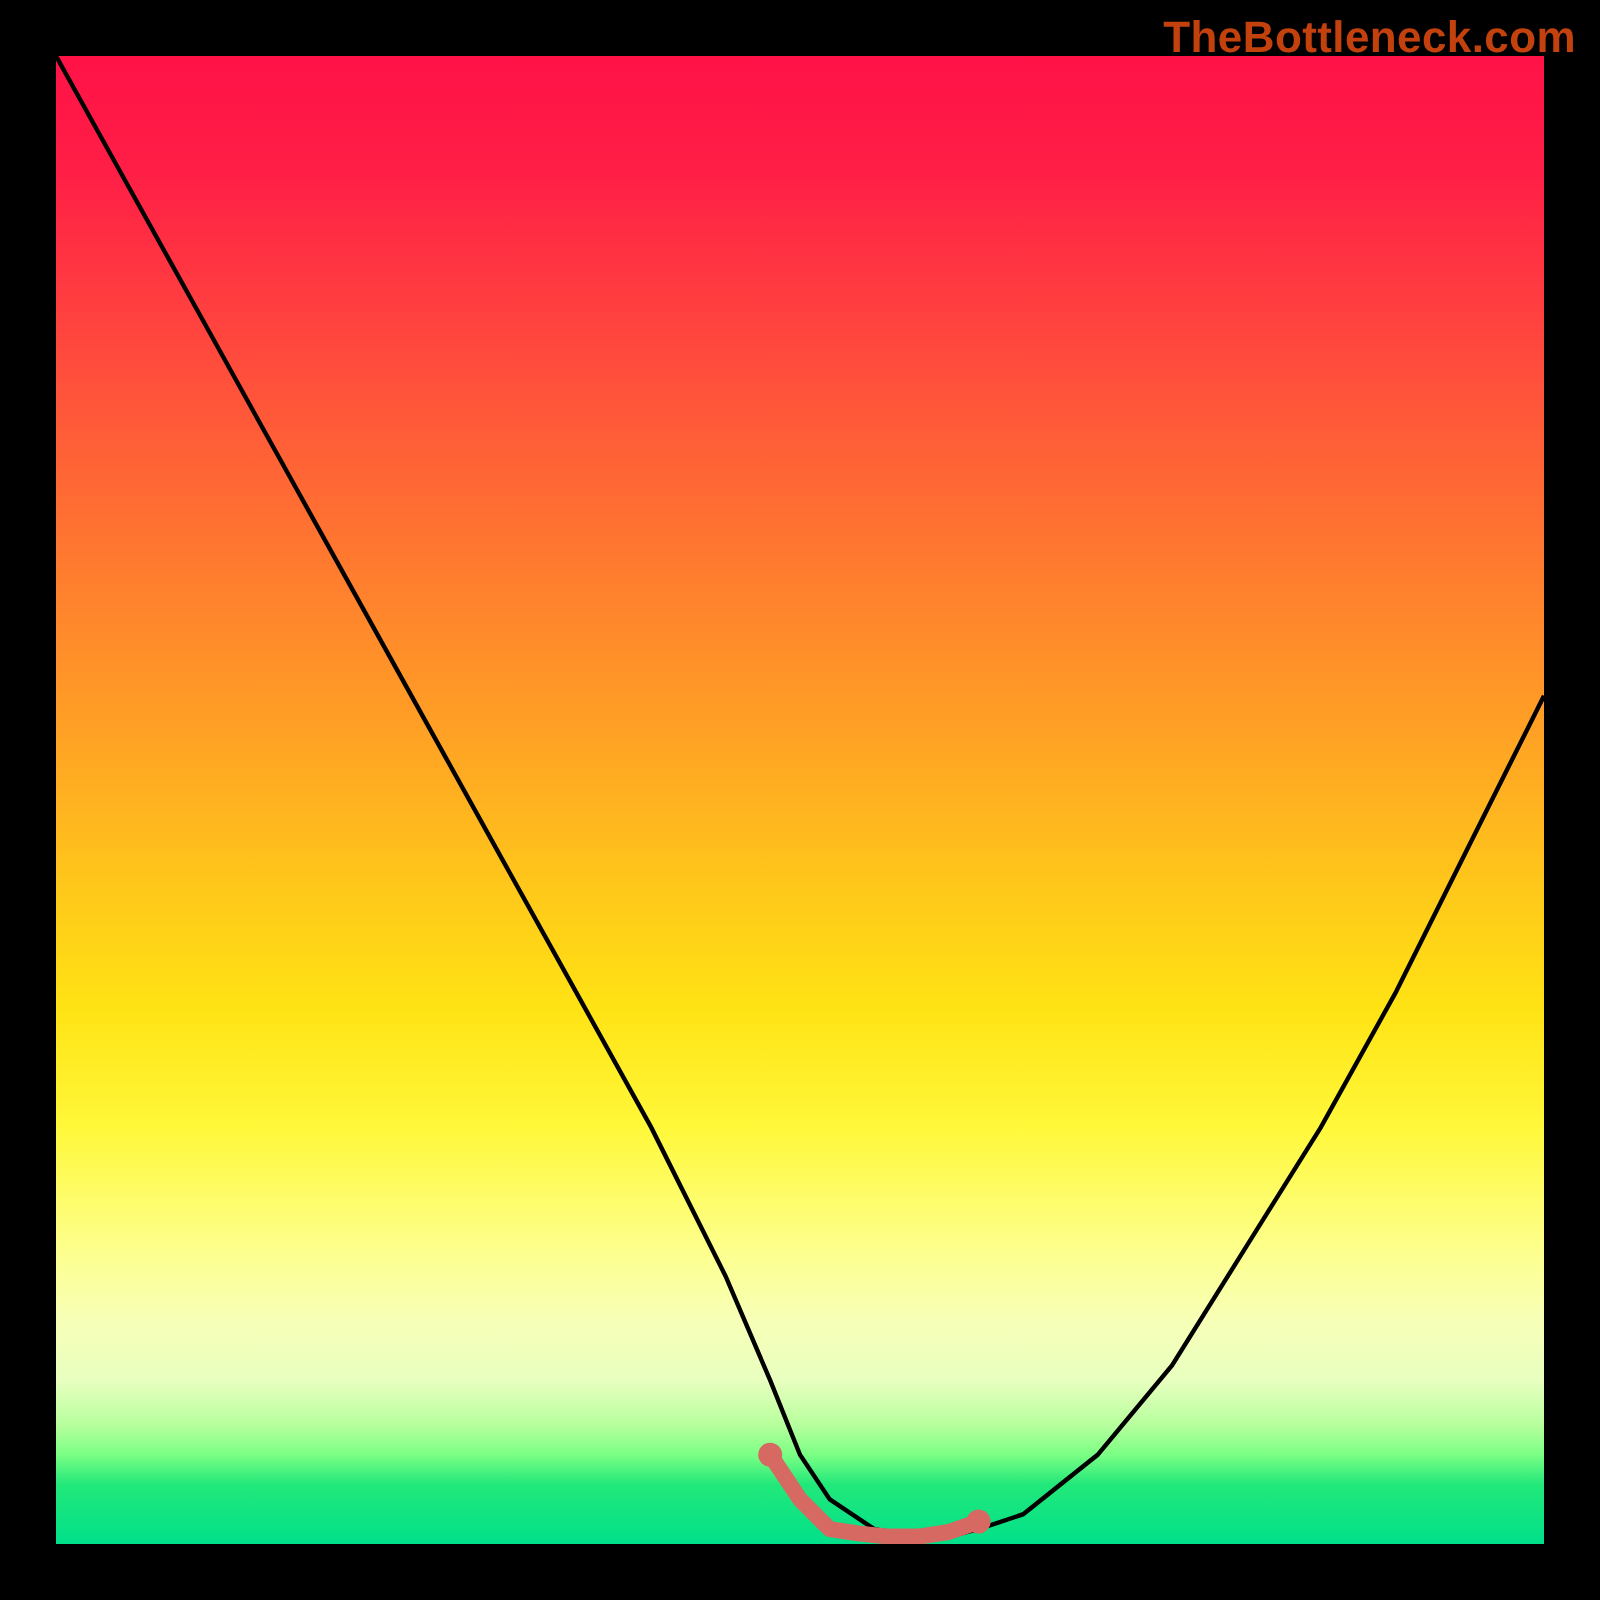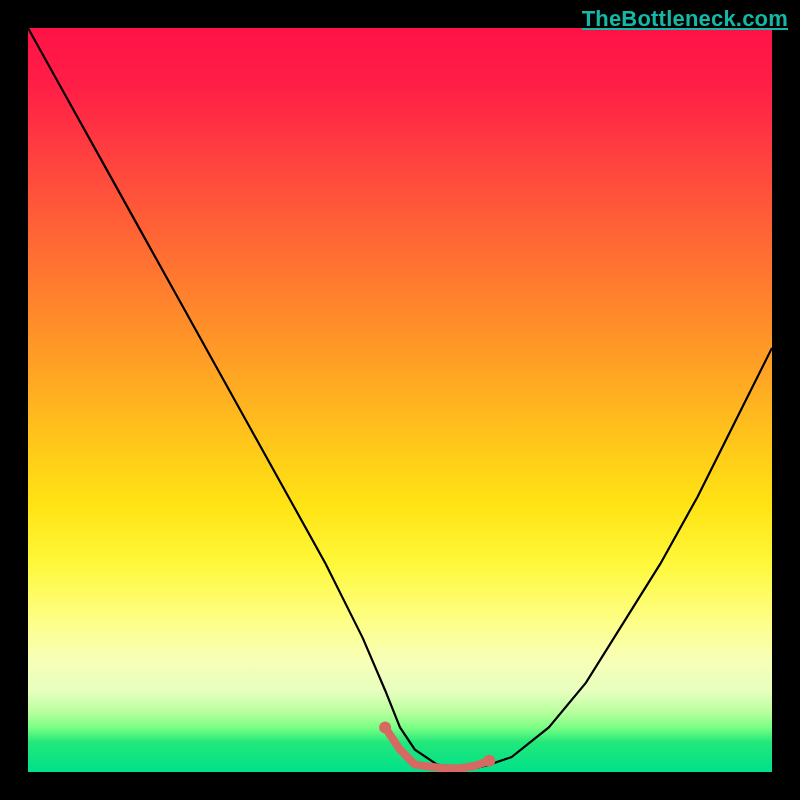--- a/index.html
+++ b/index.html
@@ -14,26 +14,25 @@
   .frame {
     position: relative;
     width: 800px;
     height: 800px;
     background: #000;
   }
   .watermark {
     position: absolute;
     top: 6px;
     right: 12px;
-    color: #14b8a6;
+    color: #c2410c;
     font-size: 22px;
     font-weight: 600;
     letter-spacing: 0.2px;
     z-index: 10;
-    text-decoration: underline;
   }
   .plot-outer {
     position: absolute;
     left: 28px;
     top: 28px;
     width: 744px;
     height: 744px;
     background: #000;
   }
   .plot-gradient {

